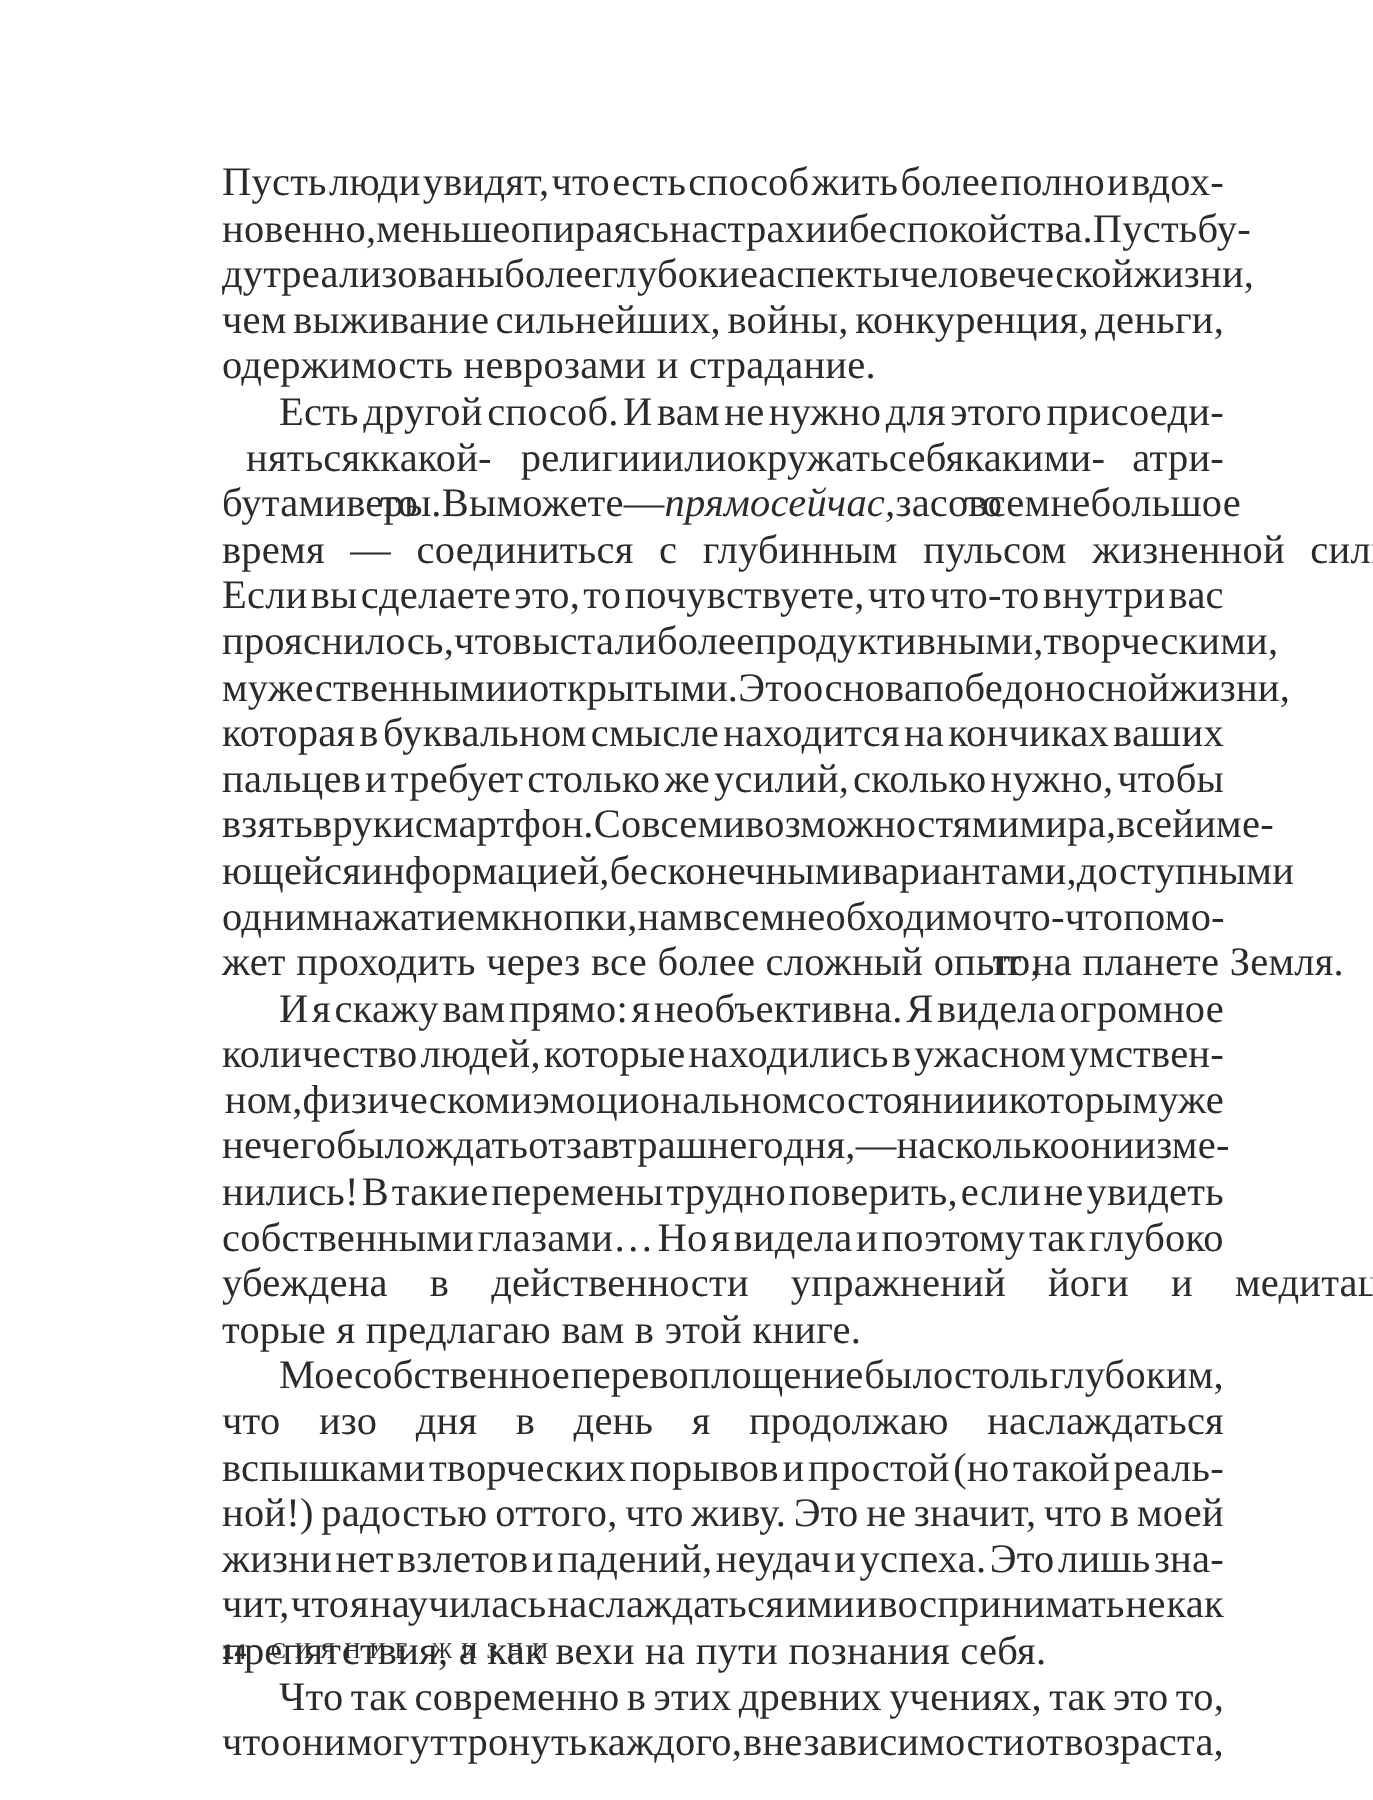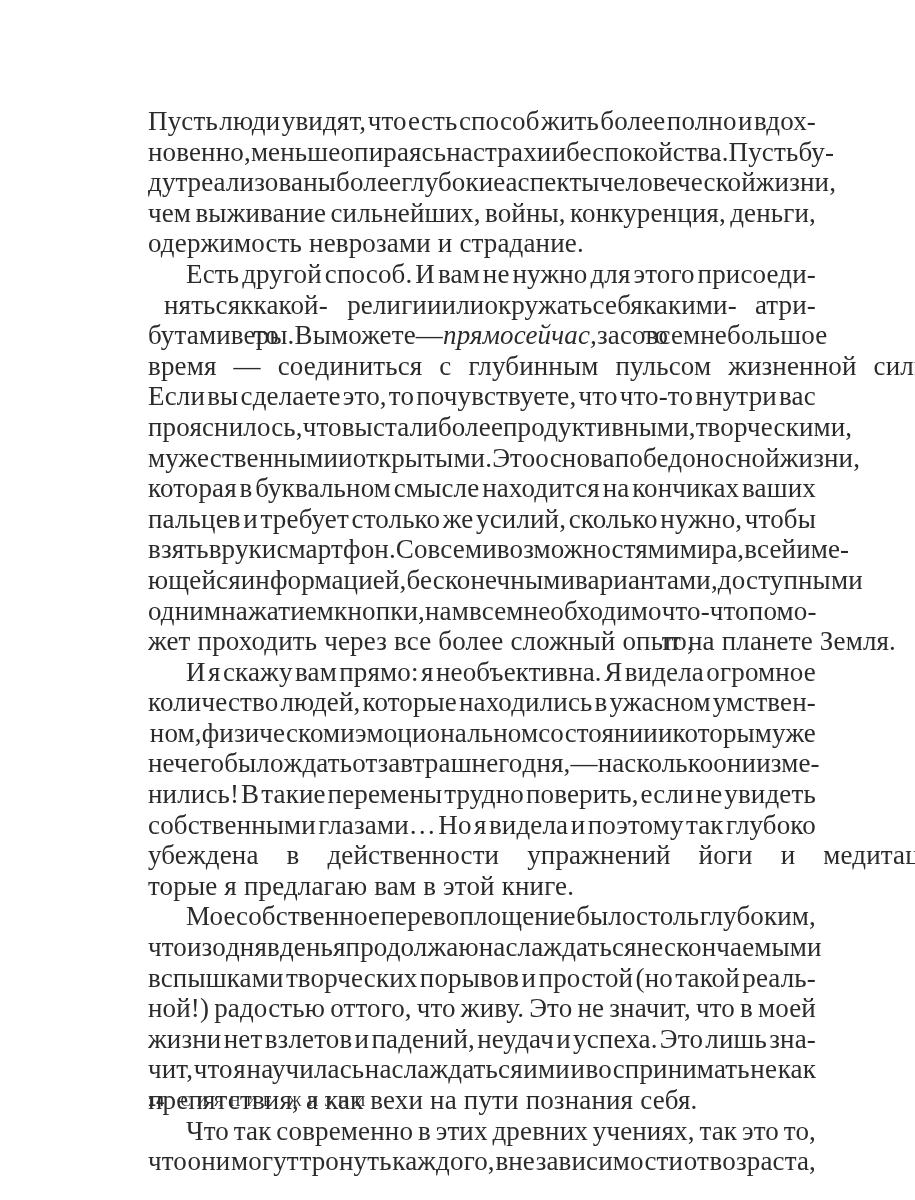--- a/index.html
+++ b/index.html
@@ -356,21 +356,20 @@
       </div>
       <div class="line-inner" style="height: 30.6px;">
         <span>что</span>
         <span>изо</span>
         <span>дня</span>
         <span>в</span>
         <span>день</span>
         <span>я</span>
         <span>продолжаю</span>
         <span>наслаждаться</span>
-        <span>нескончаемыми</span>
       </div>
       <div class="line-inner" style="height: 30.6px;">
         <span>вспышками</span>
         <span>творческих</span>
         <span>порывов</span>
         <span>и</span>
         <span>простой</span>
         <span>(но</span>
         <span>такой</span>
         <span>реаль-</span>

